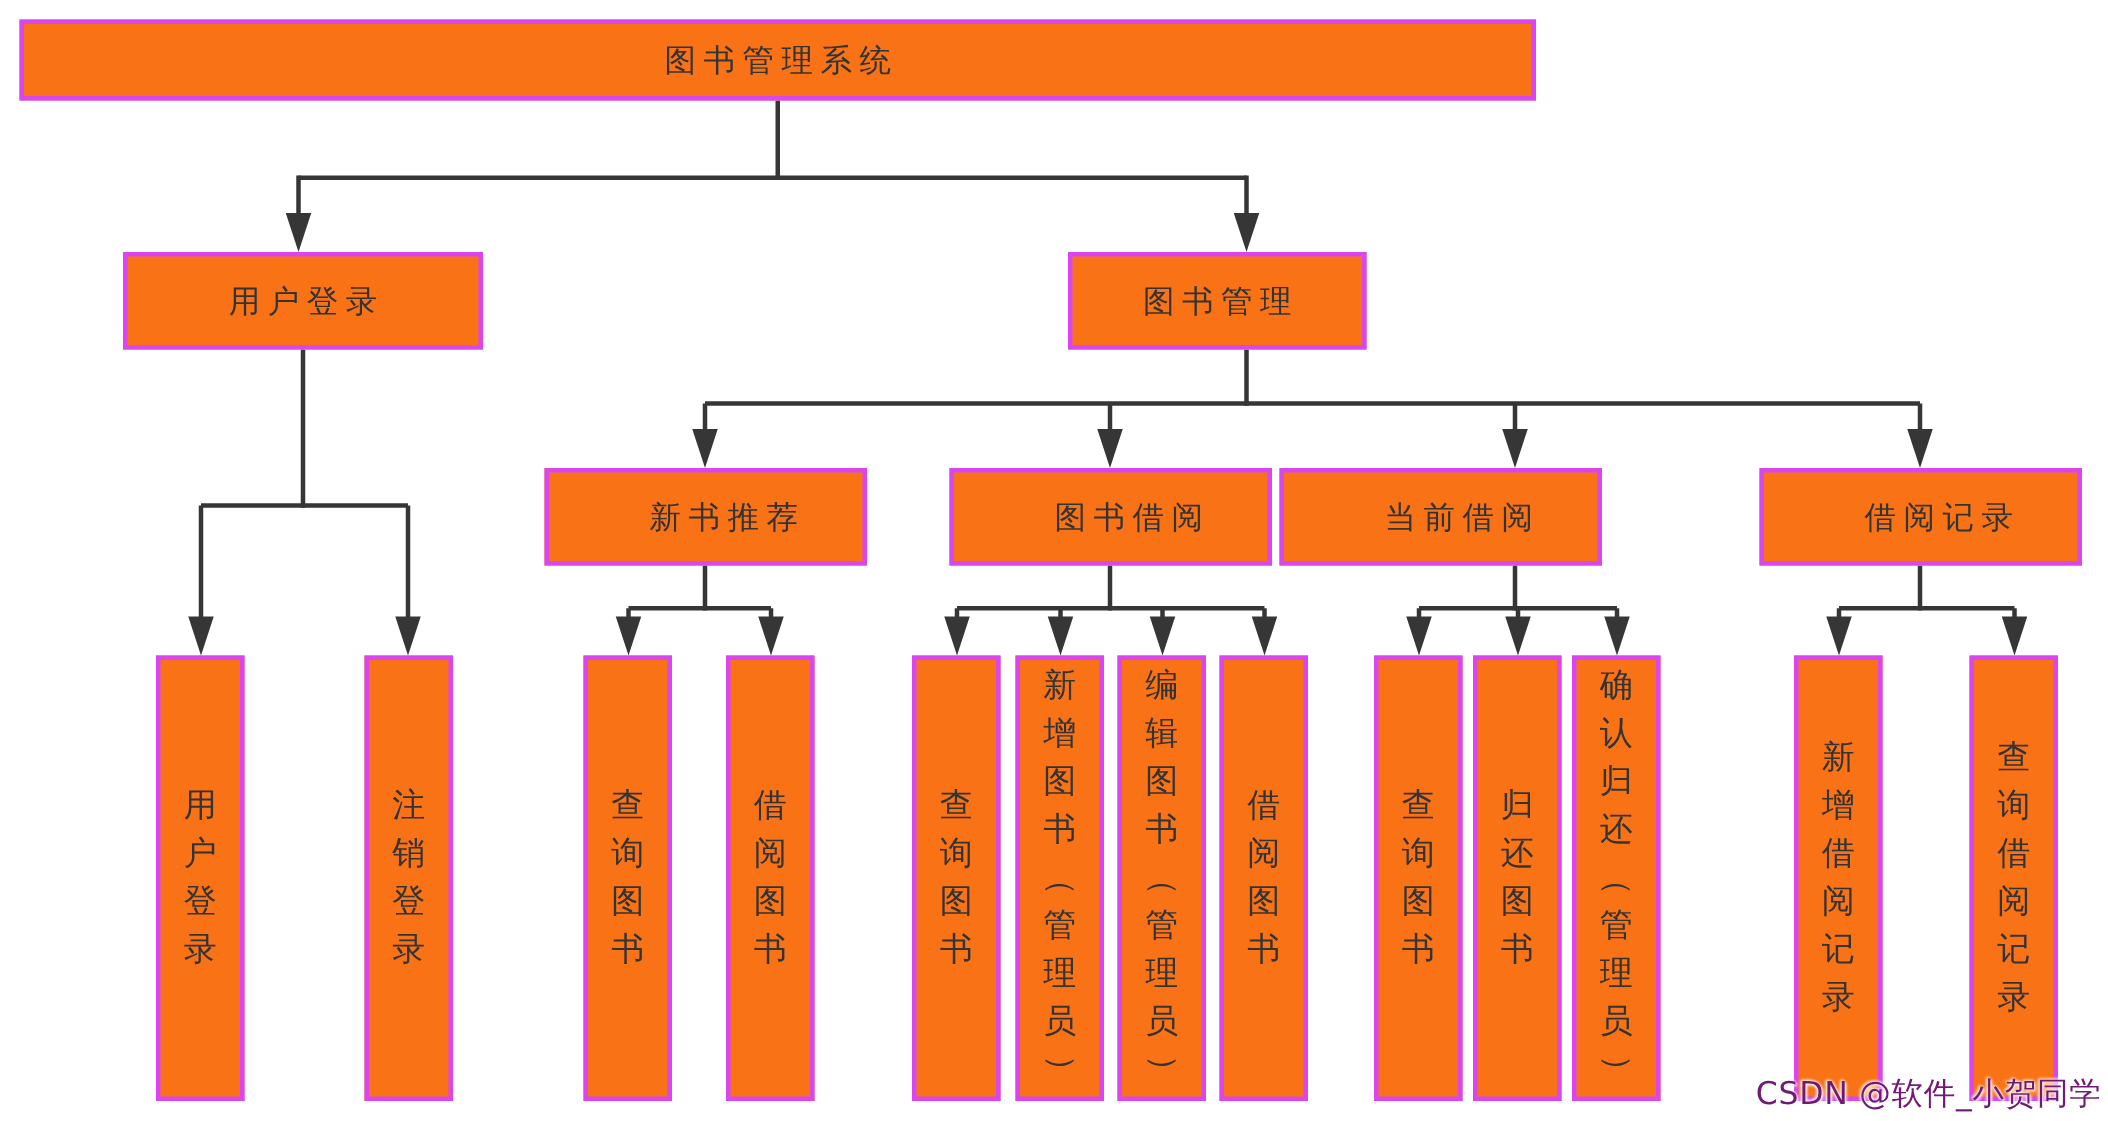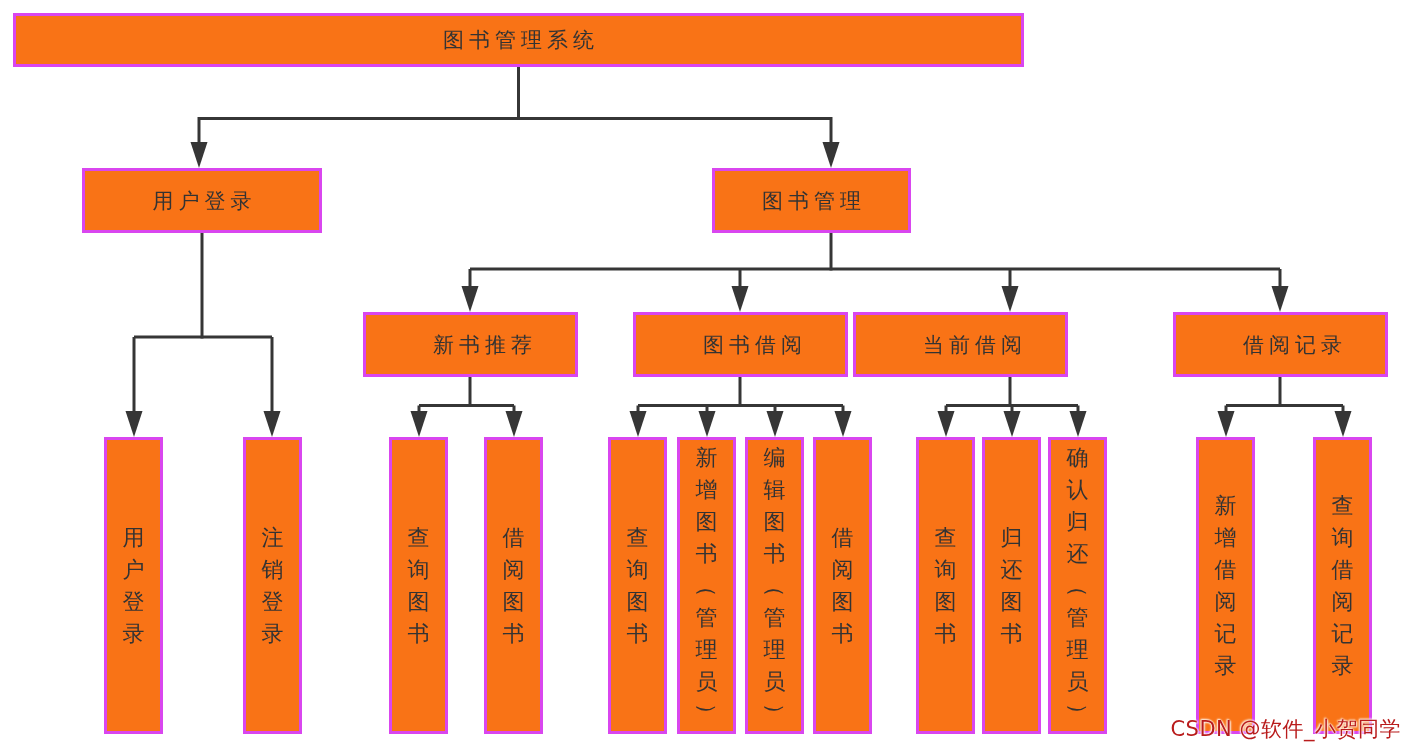--- a/index.html
+++ b/index.html
@@ -30,21 +30,21 @@
   .leaf{top:437px;width:59px;height:297px;}
   .lf1{left:104px;}  .lf2{left:243px;}
   .lf3{left:389px;}  .lf4{left:484px;}
   .lf5{left:608px;}  .lf6{left:677px;}
   .lf7{left:745px;}  .lf8{left:813px;}
   .lf9{left:916px;}  .lf10{left:982px;}
   .lf11{left:1048px;}
   .lf12{left:1196px;} .lf13{left:1313px;}
   .watermark{
     position:absolute;right:4px;top:715px;z-index:5;
-    font-size:21px;color:#b91c1c;letter-spacing:0.5px;white-space:nowrap;
+    font-size:21px;color:#701a75;letter-spacing:0.5px;white-space:nowrap;
     text-shadow:0 0 2px #ffffff,1px 1px 2px #ffffff,-1px -1px 2px #ffffff;
   }
 </style>
 </head>
 <body>
 
 <svg id="connectors" width="1405" height="747" viewBox="0 0 1405 747" fill="none" stroke="#363636" stroke-width="3">
 
   <g>
     <path d="M518.5 67 V118.5"></path>

